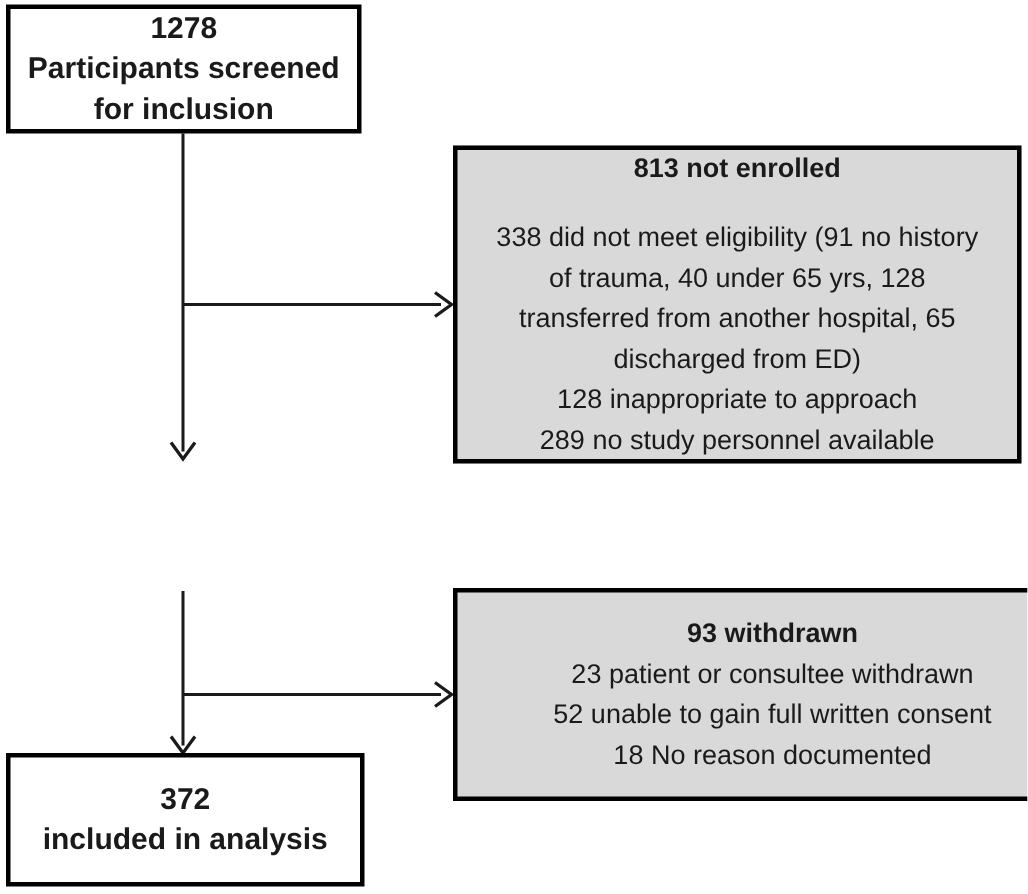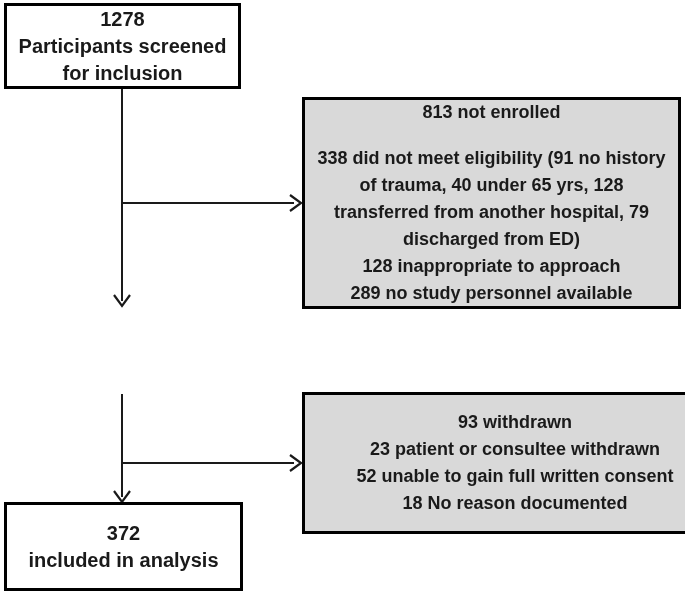--- a/index.html
+++ b/index.html
@@ -45,21 +45,21 @@
     white-space: nowrap;
     text-align: right;
   }
   .gray-box .box-title {
     font-weight: 700;
     font-size: 18px;
     line-height: 27px;
     white-space: nowrap;
   }
   .gray-box .line {
-    font-weight: 700;
+    font-weight: 400;
     font-size: 18px;
     line-height: 27px;
     white-space: nowrap;
   }
   #box-screened   { left: 4px;   top: 3px;   width: 237px; height: 86px; }
   #box-enrolled   { left: 4px;   top: 306px; width: 237px; height: 89px; }
   #box-analysis   { left: 4px;   top: 502px; width: 239px; height: 89px; }
   #box-notenrolled{ left: 302px; top: 97px;  width: 379px; height: 212px; gap: 19px; }
   #box-withdrawn  { left: 302px; top: 392px; width: 426px; height: 142px; }
 </style>
@@ -87,21 +87,21 @@
       <div class="line">1278</div>
       <div class="line">Participants screened</div>
       <div class="line">for inclusion</div>
     </div>
 
   <div class="box gray-box" id="box-notenrolled">
     <div class="box-title">813 not enrolled</div>
     <div class="box-body">
         <div class="line">338 did not meet eligibility (91 no history</div>
         <div class="line">of trauma, 40 under 65 yrs, 128</div>
-        <div class="line">transferred from another hospital, 79</div>
+        <div class="line">transferred from another hospital, 65</div>
         <div class="line">discharged from ED)</div>
         <div class="line">128 inappropriate to approach</div>
         <div class="line">289 no study personnel available</div>
       </div>
   </div>
 
 
   <div class="box gray-box" id="box-withdrawn">
     <div class="box-title">93 withdrawn</div>
     <div class="box-body">

